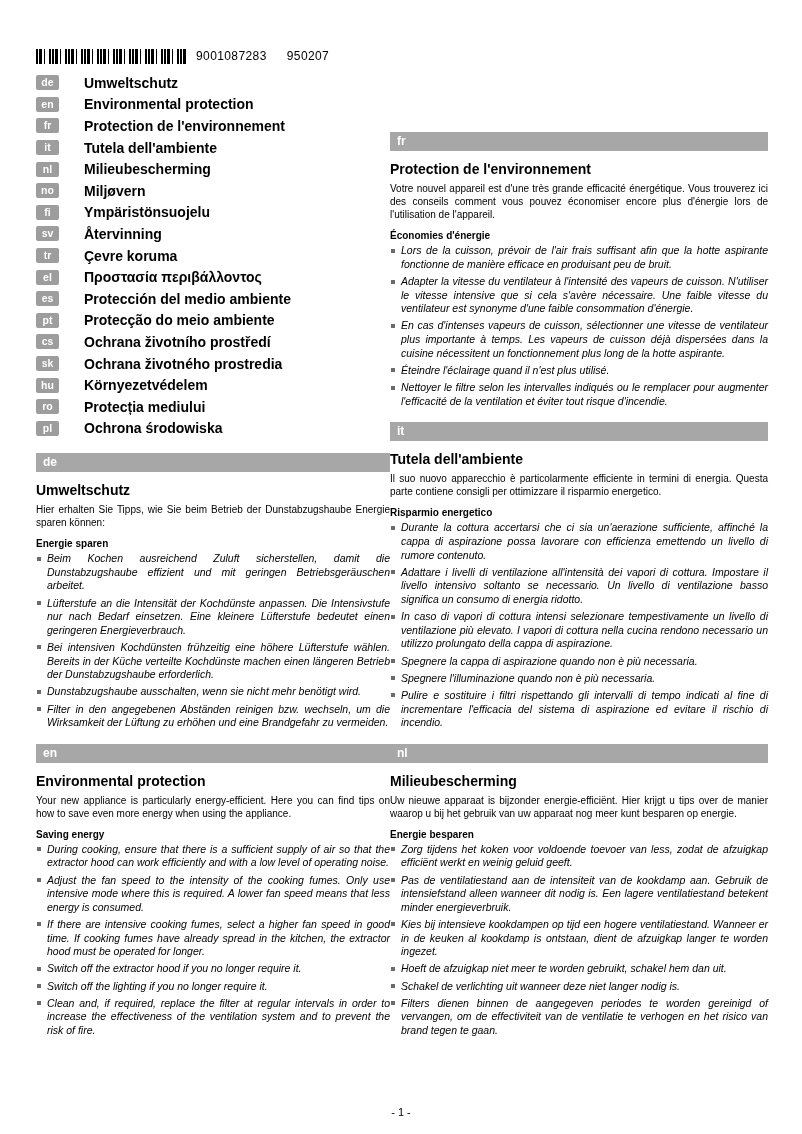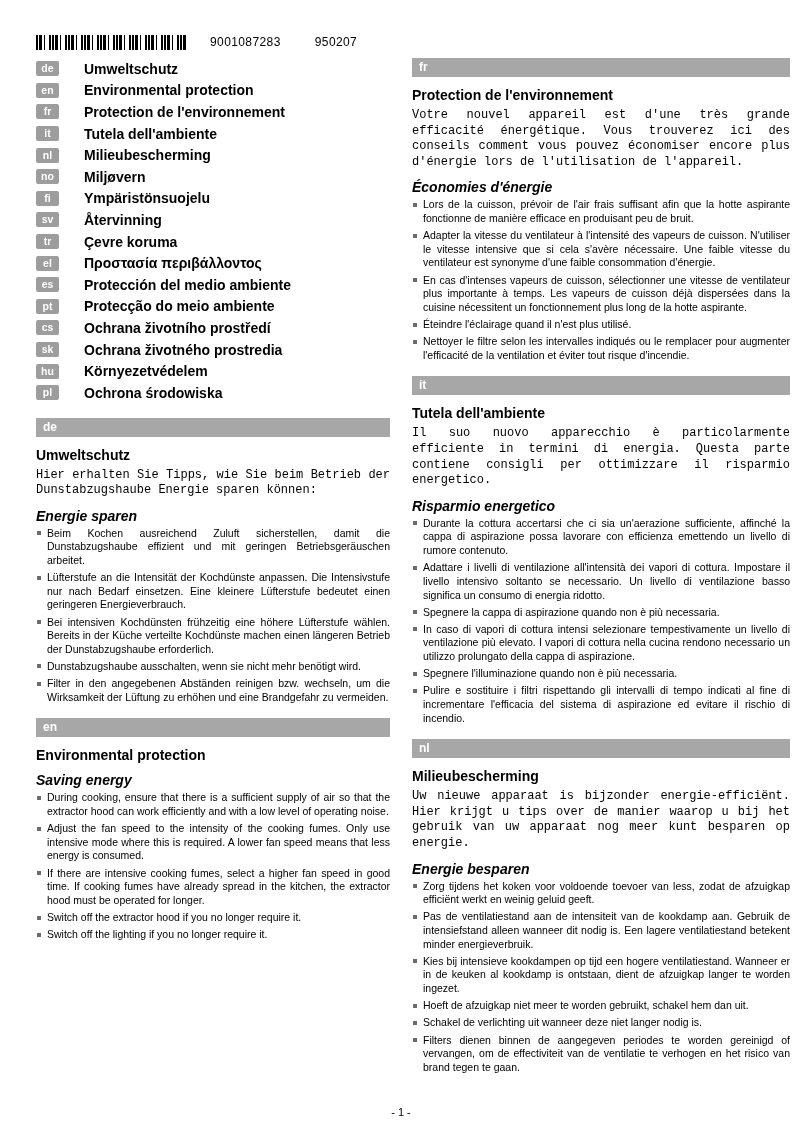--- a/index.html
+++ b/index.html
@@ -4,57 +4,57 @@
 <style>
   * { margin:0; padding:0; box-sizing:border-box; }
   html,body { background:#ffffff; }
   body {
     width:802px; height:1134px;
     font-family:"Liberation Sans", sans-serif;
     color:#000; position:relative; overflow:hidden;
   }
   .page { padding:34px 34px 0 36px; }
 
-  .header { display:flex; align-items:center; gap:24px; margin-bottom:8px; height:16px; }
+  .header { display:flex; align-items:center; gap:10px; margin-bottom:8px; height:16px;margin-top:14px; }
   .barcode {
     width:150px; height:15px;
     background:
       repeating-linear-gradient(90deg,
         #000 0 2px, #fff 2px 3px,
         #000 3px 6px, #fff 6px 8px,
         #000 8px 9px, #fff 9px 13px,
         #000 13px 15px, #fff 15px 16px);
   }
   .header-num { font-size:12px; letter-spacing:.4px; white-space:pre; }
 
-  .columns { display:flex; gap:22px; align-items:flex-start; }
+  .columns { display:flex; align-items:flex-end; }
   .col-left  { width:354px; flex:none; }
   .col-right { width:378px; flex:none; }
 
   .lang-index { margin-bottom:2px; }
   .lang-row { display:flex; align-items:center; height:21.6px; }
   .badge {
     width:23px; height:15px; flex:none;
     background:#9d9d9d; color:#fff;
     font-size:10.5px; font-weight:bold; text-align:center; line-height:15px;
     border-radius:2px;
   }
   .lang-title { font-weight:bold; font-size:14px; margin-left:25px; white-space:nowrap; }
 
   .section-bar {
     background:#a7a7a7; color:#fff; font-weight:bold; font-size:12px;
     padding:2px 7px 3px; margin:14px 0 8px;
   }
   .section-bar.first { margin-top:0; }
 
   h2.sec-heading { font-size:14px; font-weight:bold; margin:10px 0 5px; }
-  p.intro { font-size:12px; line-height:1.3; text-align:justify; margin-bottom:6px;font-family:Liberation Mono, monospace; }
-  h3.sub { font-size:14px; font-weight:bold; margin:9px 0 3px;font-style:italic; }
-
-  ul.bullets { list-style:none; }
+  p.intro { font-size:10px; line-height:1.3; text-align:justify; margin-bottom:6px; }
+  h3.sub { font-size:10px; font-weight:bold; margin:9px 0 3px; }
+
+  ul.bullets { list-style:none;font-style:italic; }
   ul.bullets li {
     position:relative; font-size:10.5px; line-height:1.3;
     padding-left:11px; margin-bottom:3.5px; text-align:justify;
   }
   ul.bullets li::before {
     content:""; position:absolute; left:1px; top:4.5px;
     width:4px; height:4px; background:#6b6b6b;
   }
 
   .page-num {
@@ -132,20 +132,24 @@
         </div>
         <div class="lang-row">
           <span class="badge">sk</span>
           <span class="lang-title">Ochrana životného prostredia</span>
         </div>
         <div class="lang-row">
           <span class="badge">hu</span>
           <span class="lang-title">Környezetvédelem</span>
         </div>
         <div class="lang-row">
+          <span class="badge">ro</span>
+          <span class="lang-title">Protecția mediului</span>
+        </div>
+        <div class="lang-row">
           <span class="badge">pl</span>
           <span class="lang-title">Ochrona środowiska</span>
         </div>
       </div>
 
       <section>
         <div class="section-bar">de</div>
         <h2 class="sec-heading">Umweltschutz</h2>
         <p class="intro">Hier erhalten Sie Tipps, wie Sie beim Betrieb der Dunstabzugshaube Energie sparen können:</p>
         <h3 class="sub">Energie sparen</h3>
@@ -154,27 +158,29 @@
           <li>Lüfterstufe an die Intensität der Kochdünste anpassen. Die Intensivstufe nur nach Bedarf einsetzen. Eine kleinere Lüfterstufe bedeutet einen geringeren Energieverbrauch.</li>
           <li>Bei intensiven Kochdünsten frühzeitig eine höhere Lüfterstufe wählen. Bereits in der Küche verteilte Kochdünste machen einen längeren Betrieb der Dunstabzugshaube erforderlich.</li>
           <li>Dunstabzugshaube ausschalten, wenn sie nicht mehr benötigt wird.</li>
           <li>Filter in den angegebenen Abständen reinigen bzw. wechseln, um die Wirksamkeit der Lüftung zu erhöhen und eine Brandgefahr zu vermeiden.</li>
         </ul>
       </section>
 
       <section>
         <div class="section-bar">en</div>
         <h2 class="sec-heading">Environmental protection</h2>
+        <p class="intro">Your new appliance is particularly energy-efficient. Here you can find tips on how to save even more energy when using the appliance.</p>
         <h3 class="sub">Saving energy</h3>
         <ul class="bullets">
           <li>During cooking, ensure that there is a sufficient supply of air so that the extractor hood can work efficiently and with a low level of operating noise.</li>
           <li>Adjust the fan speed to the intensity of the cooking fumes. Only use intensive mode where this is required. A lower fan speed means that less energy is consumed.</li>
           <li>If there are intensive cooking fumes, select a higher fan speed in good time. If cooking fumes have already spread in the kitchen, the extractor hood must be operated for longer.</li>
           <li>Switch off the extractor hood if you no longer require it.</li>
           <li>Switch off the lighting if you no longer require it.</li>
+          <li>Clean and, if required, replace the filter at regular intervals in order to increase the effectiveness of the ventilation system and to prevent the risk of fire.</li>
         </ul>
       </section>
 
     </div>
 
     <div class="col-right">
 
       <section>
         <div class="section-bar first">fr</div>
         <h2 class="sec-heading">Protection de l'environnement</h2>
@@ -190,22 +196,22 @@
       </section>
 
       <section>
         <div class="section-bar">it</div>
         <h2 class="sec-heading">Tutela dell'ambiente</h2>
         <p class="intro">Il suo nuovo apparecchio è particolarmente efficiente in termini di energia. Questa parte contiene consigli per ottimizzare il risparmio energetico.</p>
         <h3 class="sub">Risparmio energetico</h3>
         <ul class="bullets">
           <li>Durante la cottura accertarsi che ci sia un'aerazione sufficiente, affinché la cappa di aspirazione possa lavorare con efficienza emettendo un livello di rumore contenuto.</li>
           <li>Adattare i livelli di ventilazione all'intensità dei vapori di cottura. Impostare il livello intensivo soltanto se necessario. Un livello di ventilazione basso significa un consumo di energia ridotto.</li>
+          <li>In caso di vapori di cottura intensi selezionare tempestivamente un livello di ventilazione più elevato. I vapori di cottura nella cucina rendono necessario un utilizzo prolungato della cappa di aspirazione.</li>
           <li>Spegnere la cappa di aspirazione quando non è più necessaria.</li>
-          <li>In caso di vapori di cottura intensi selezionare tempestivamente un livello di ventilazione più elevato. I vapori di cottura nella cucina rendono necessario un utilizzo prolungato della cappa di aspirazione.</li>
           <li>Spegnere l'illuminazione quando non è più necessaria.</li>
           <li>Pulire e sostituire i filtri rispettando gli intervalli di tempo indicati al fine di incrementare l'efficacia del sistema di aspirazione ed evitare il rischio di incendio.</li>
         </ul>
       </section>
 
       <section>
         <div class="section-bar">nl</div>
         <h2 class="sec-heading">Milieubescherming</h2>
         <p class="intro">Uw nieuwe apparaat is bijzonder energie-efficiënt. Hier krijgt u tips over de manier waarop u bij het gebruik van uw apparaat nog meer kunt besparen op energie.</p>
         <h3 class="sub">Energie besparen</h3>

